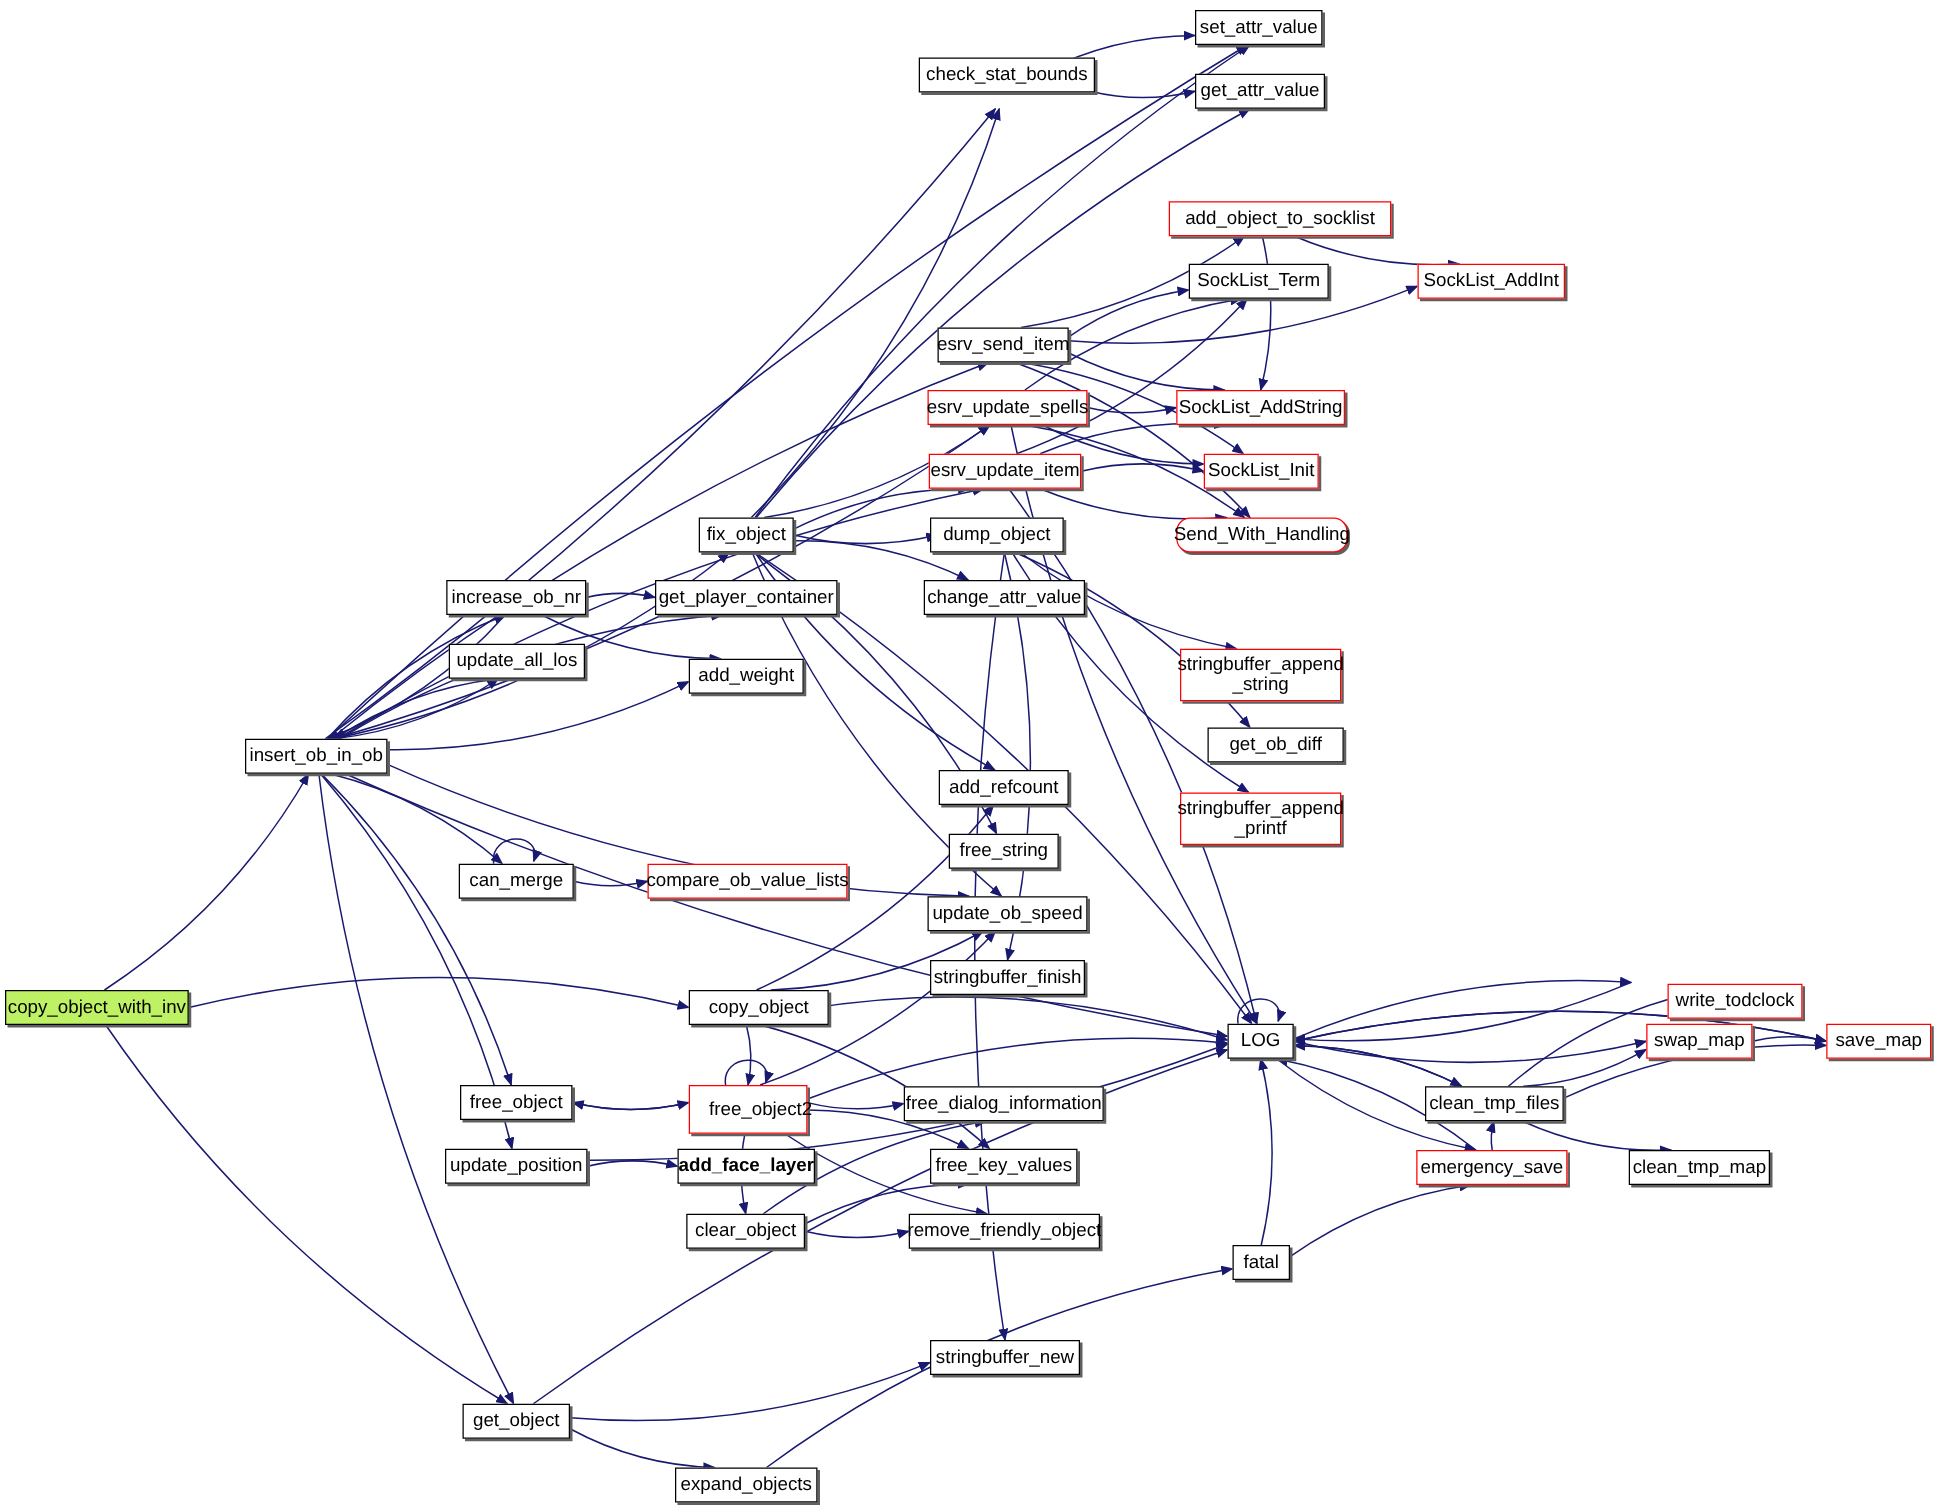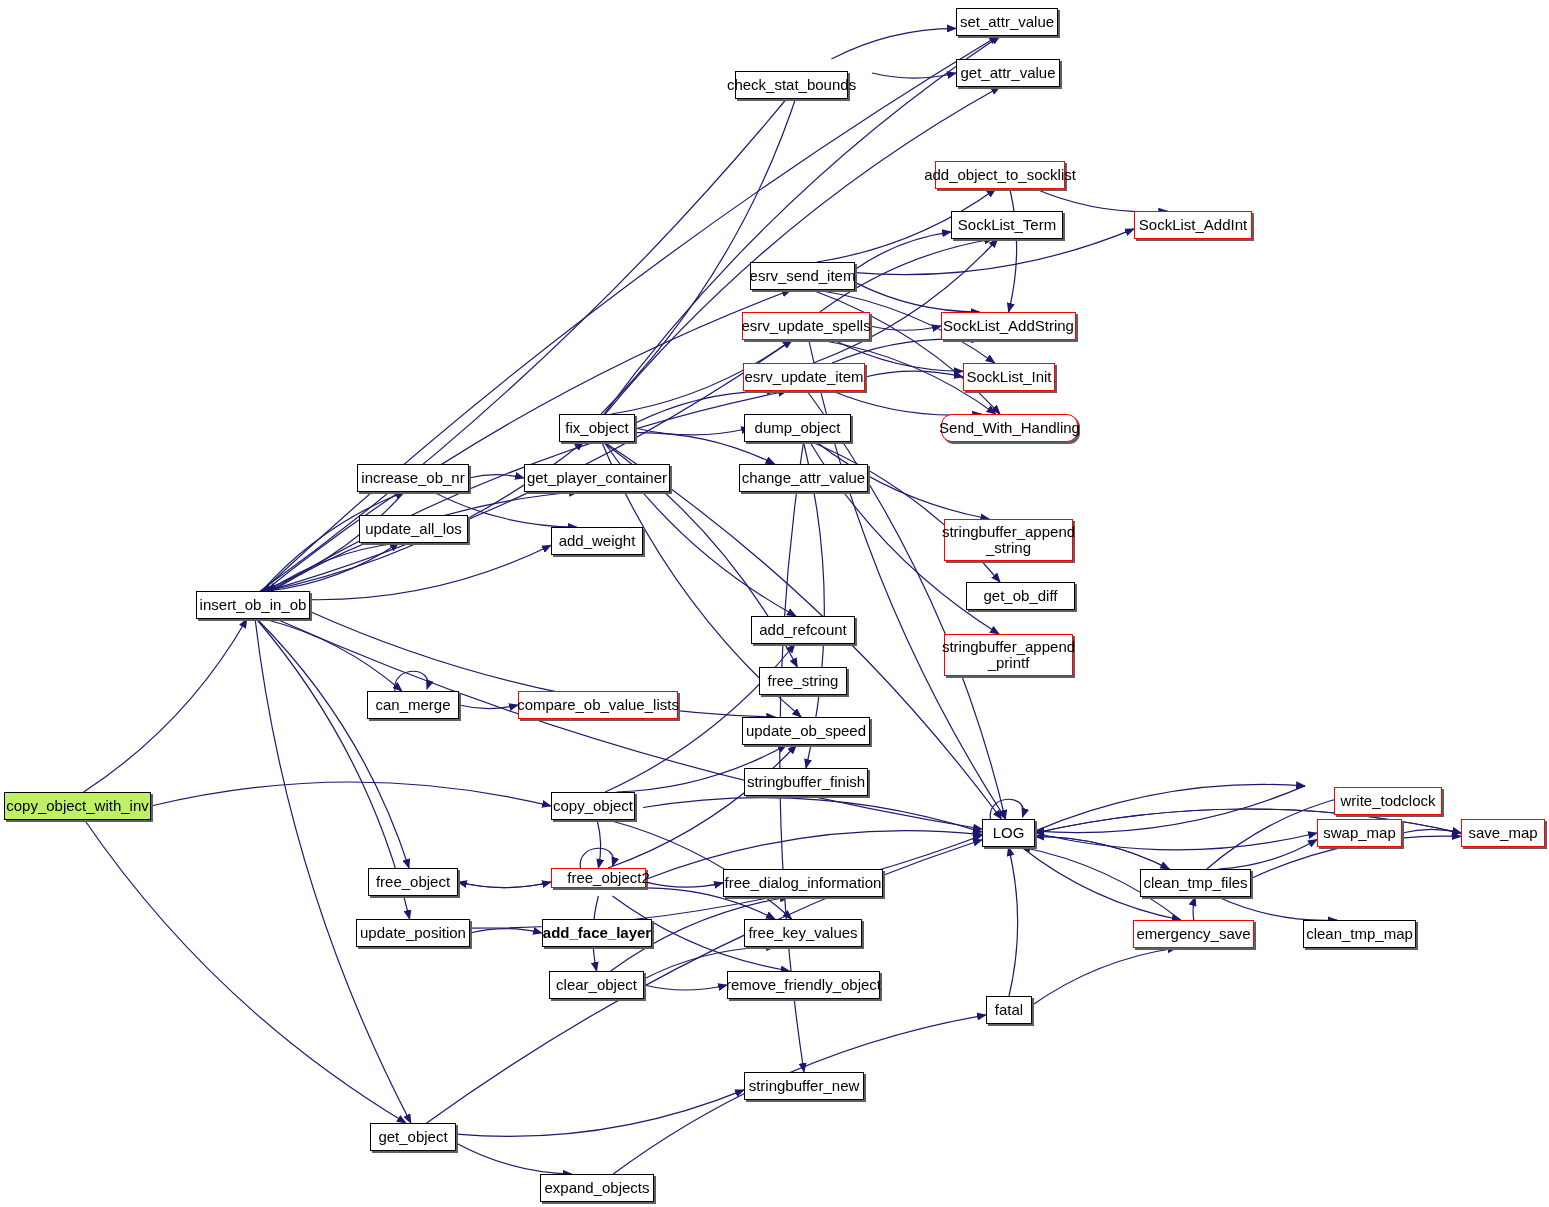--- a/index.html
+++ b/index.html
@@ -136,41 +136,41 @@
       <div class="node shadow" style="left: 540px; top: 1174px; width: 114px; height: 28px;">expand_objects</div>
       <div class="node shadow" style="left: 357px; top: 464px; width: 112px; height: 28px;">increase_ob_nr</div>
       <div class="node shadow" style="left: 359px; top: 515px; width: 109px; height: 28px;">update_all_los</div>
       <div class="node shadow" style="left: 367px; top: 691px; width: 92px; height: 28px;">can_merge</div>
       <div class="node shadow" style="left: 368px; top: 868px; width: 90px; height: 28px;">free_object</div>
       <div class="node shadow" style="left: 356px; top: 919px; width: 114px; height: 28px;">update_position</div>
       <div class="node shadow" style="left: 559px; top: 414px; width: 76px; height: 28px;">fix_object</div>
       <div class="node shadow" style="left: 524px; top: 464px; width: 146px; height: 28px;">get_player_container</div>
       <div class="node shadow" style="left: 551px; top: 527px; width: 92px; height: 28px;">add_weight</div>
       <div class="node red shadow" style="left: 518px; top: 691px; width: 160px; height: 28px;">compare_ob_value_lists</div>
-      <div class="node shadow" style="left: 551px; top: 792px; width: 84px; height: 28px;">copy_object</div>
-      <div class="node red shadow" style="left: 551px; top: 868px; width: 95px; height: 20px; padding-left: 20px;">free_object2</div>
+      <div class="node shadow" style="left: 551px; top: 792px; width: 112px; height: 28px;">copy_object</div>
+      <div class="node red shadow" style="left: 551px; top: 868px; width: 95px; height: 39px; padding-left: 20px;">free_object2</div>
       <div class="node shadow" style="left: 542px; top: 919px; width: 110px; height: 28px; font-weight: bold;">add_face_layer</div>
       <div class="node shadow" style="left: 549px; top: 971px; width: 95px; height: 28px;">clear_object</div>
-      <div class="node shadow" style="left: 735px; top: 71px; width: 113px; height: 28px;">check_stat_bounds</div>
+      <div class="node shadow" style="left: 735px; top: 46px; width: 141px; height: 28px;">check_stat_bounds</div>
       <div class="node shadow" style="left: 750px; top: 262px; width: 105px; height: 28px;">esrv_send_item</div>
       <div class="node red shadow" style="left: 742px; top: 312px; width: 128px; height: 28px;">esrv_update_spells</div>
       <div class="node red shadow" style="left: 743px; top: 363px; width: 122px; height: 28px;">esrv_update_item</div>
       <div class="node shadow" style="left: 744px; top: 414px; width: 107px; height: 28px;">dump_object</div>
       <div class="node shadow" style="left: 739px; top: 464px; width: 129px; height: 28px;">change_attr_value</div>
       <div class="node shadow" style="left: 751px; top: 616px; width: 104px; height: 28px;">add_refcount</div>
       <div class="node shadow" style="left: 759px; top: 667px; width: 88px; height: 28px;">free_string</div>
       <div class="node shadow" style="left: 742px; top: 717px; width: 128px; height: 28px;">update_ob_speed</div>
       <div class="node shadow" style="left: 744px; top: 768px; width: 124px; height: 28px;">stringbuffer_finish</div>
       <div class="node shadow" style="left: 723px; top: 869px; width: 160px; height: 28px;">free_dialog_information</div>
       <div class="node shadow" style="left: 744px; top: 919px; width: 118px; height: 28px;">free_key_values</div>
       <div class="node shadow" style="left: 727px; top: 971px; width: 153px; height: 28px;">remove_friendly_object</div>
       <div class="node shadow" style="left: 744px; top: 1072px; width: 120px; height: 28px;">stringbuffer_new</div>
       <div class="node shadow" style="left: 956px; top: 8px; width: 102px; height: 28px;">set_attr_value</div>
       <div class="node shadow" style="left: 956px; top: 59px; width: 104px; height: 28px;">get_attr_value</div>
-      <div class="node red shadow" style="left: 935px; top: 161px; width: 130px; height: 28px;">add_object_to_socklist</div>
+      <div class="node red shadow" style="left: 935px; top: 161px; width: 178px; height: 28px;">add_object_to_socklist</div>
       <div class="node shadow" style="left: 951px; top: 211px; width: 112px; height: 28px;">SockList_Term</div>
       <div class="node red shadow" style="left: 941px; top: 312px; width: 135px; height: 28px;">SockList_AddString</div>
       <div class="node red shadow" style="left: 963px; top: 363px; width: 92px; height: 28px;">SockList_Init</div>
       <div class="node red shadow" style="left: 941px; top: 414px; width: 137px; height: 28px; border-radius: 11px;">Send_With_Handling</div>
       <div class="node red shadow" style="left: 944px; top: 519px; width: 129px; height: 42px;">stringbuffer_append
 _string</div>
       <div class="node shadow" style="left: 966px; top: 582px; width: 109px; height: 28px;">get_ob_diff</div>
       <div class="node red shadow" style="left: 944px; top: 634px; width: 129px; height: 42px;">stringbuffer_append
 _printf</div>
       <div class="node red shadow" style="left: 1134px; top: 211px; width: 118px; height: 28px;">SockList_AddInt</div>

